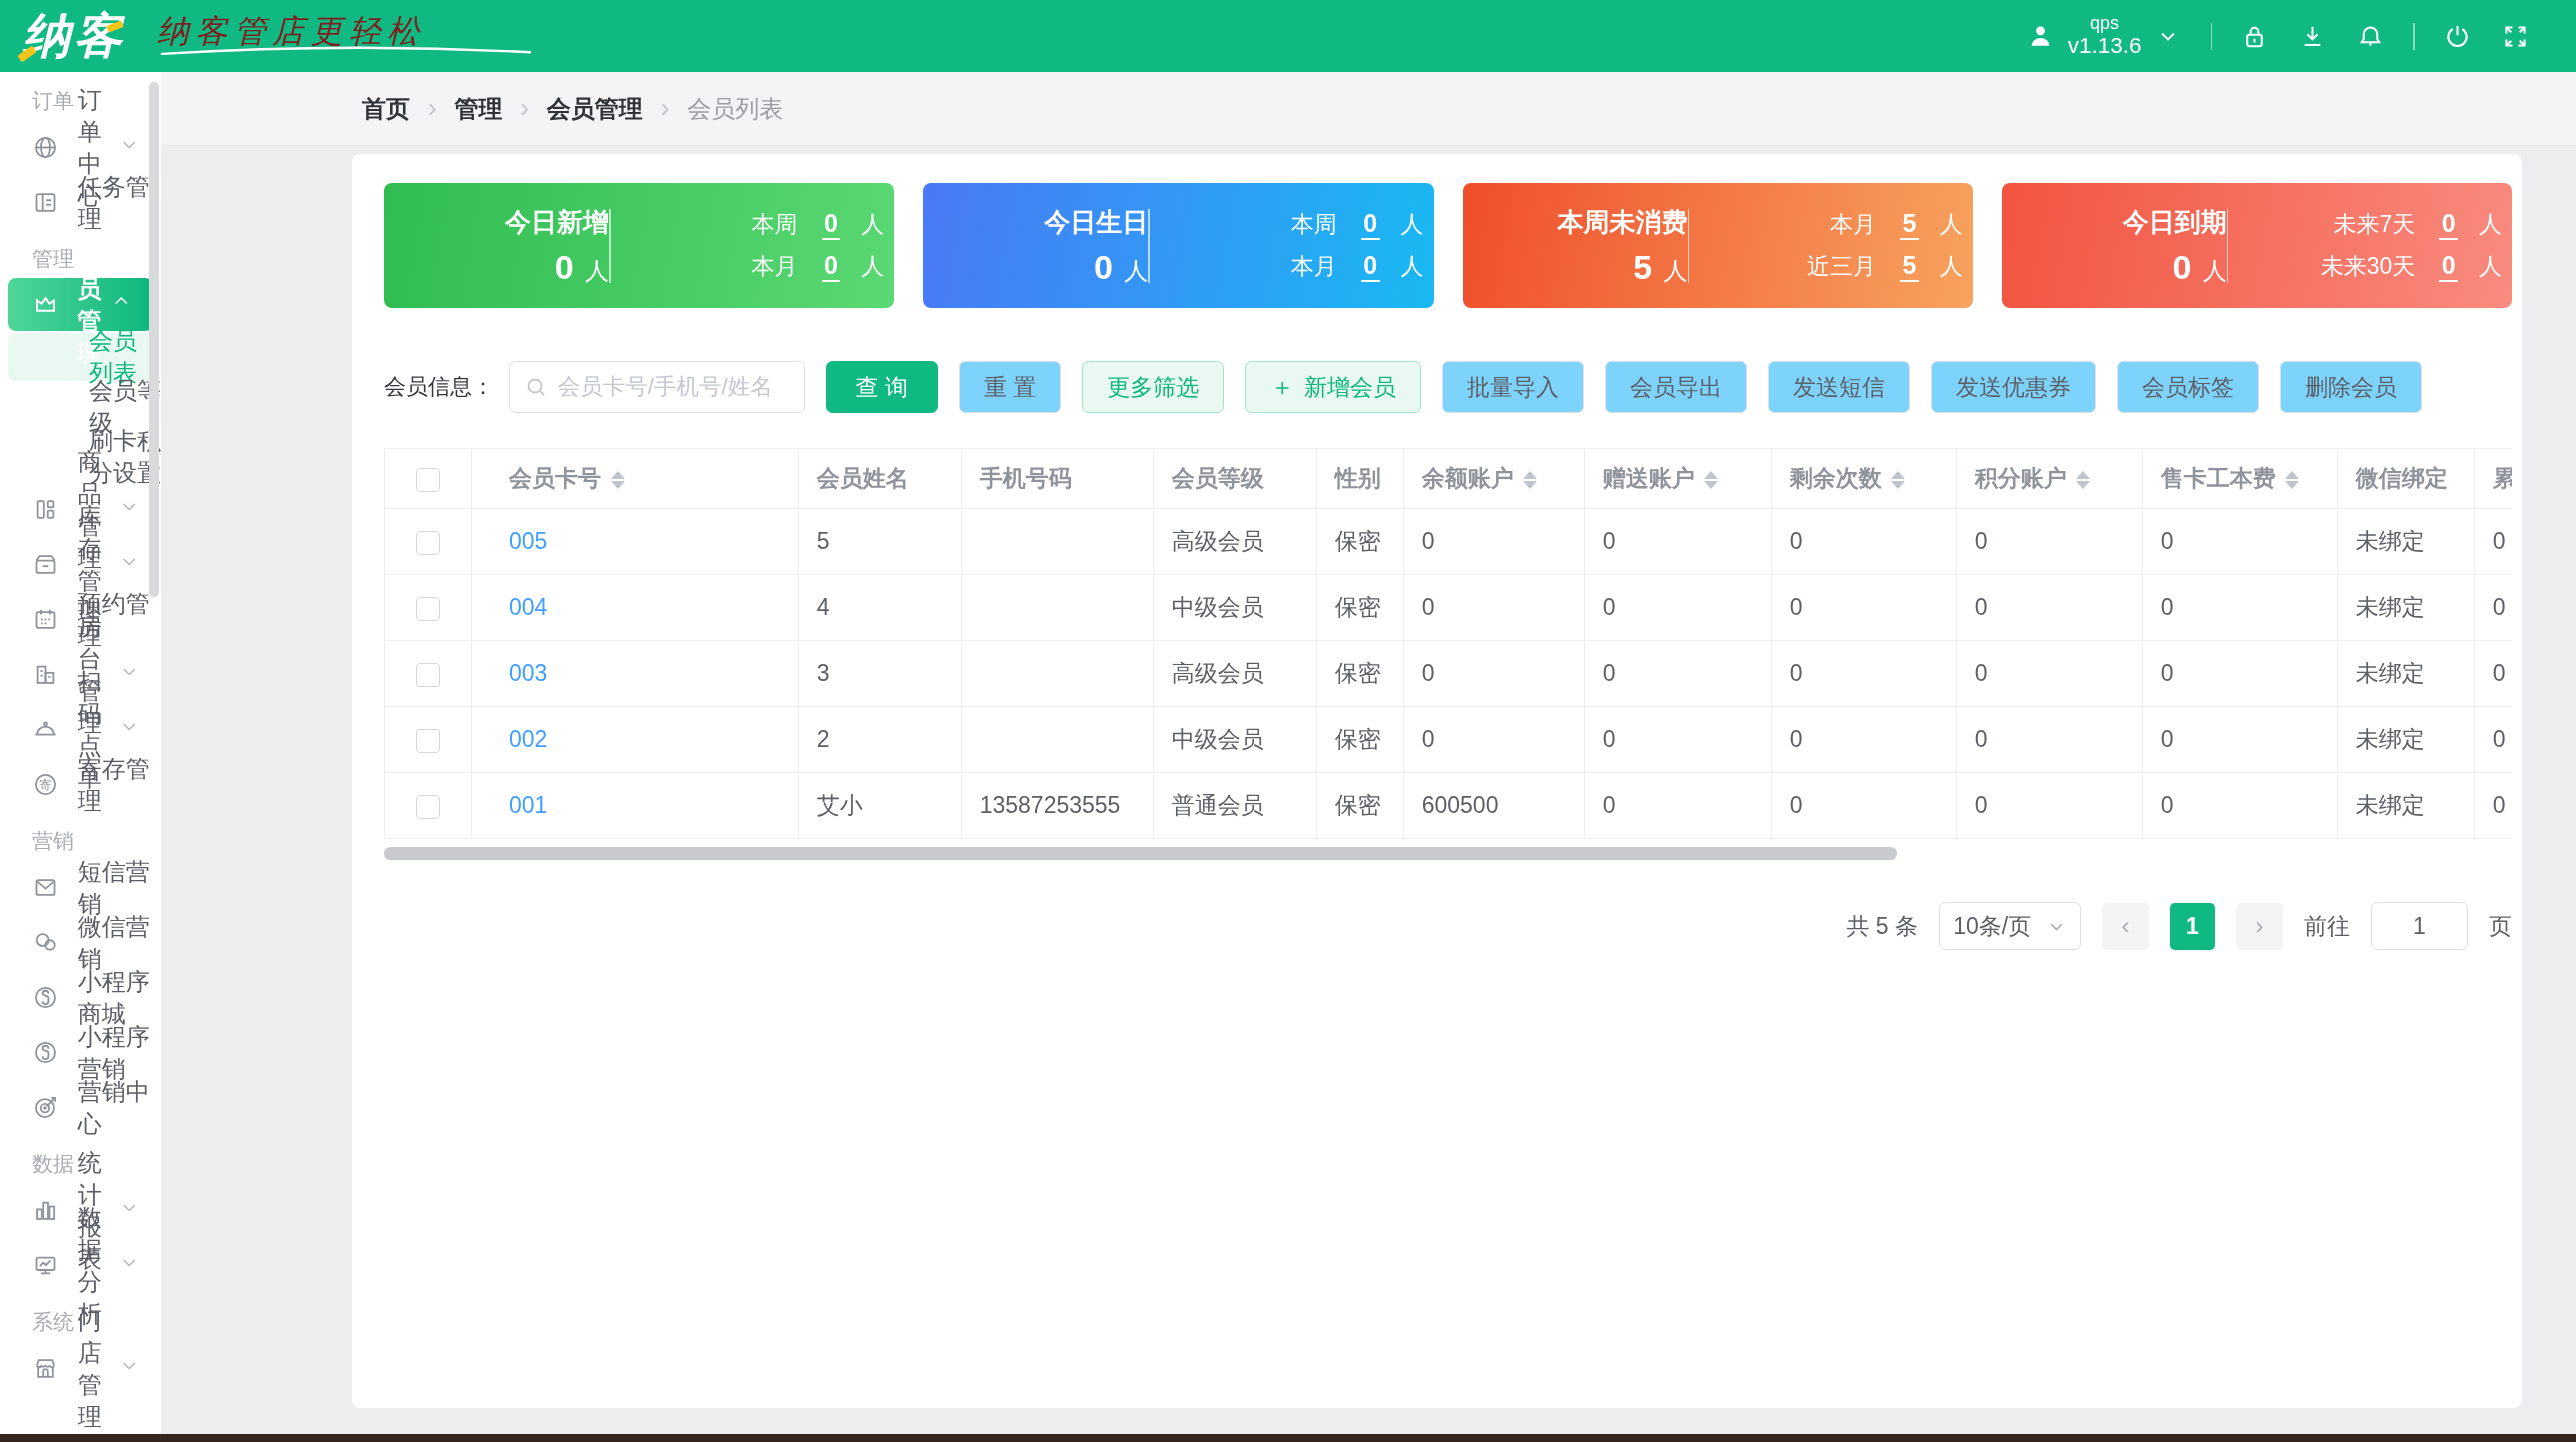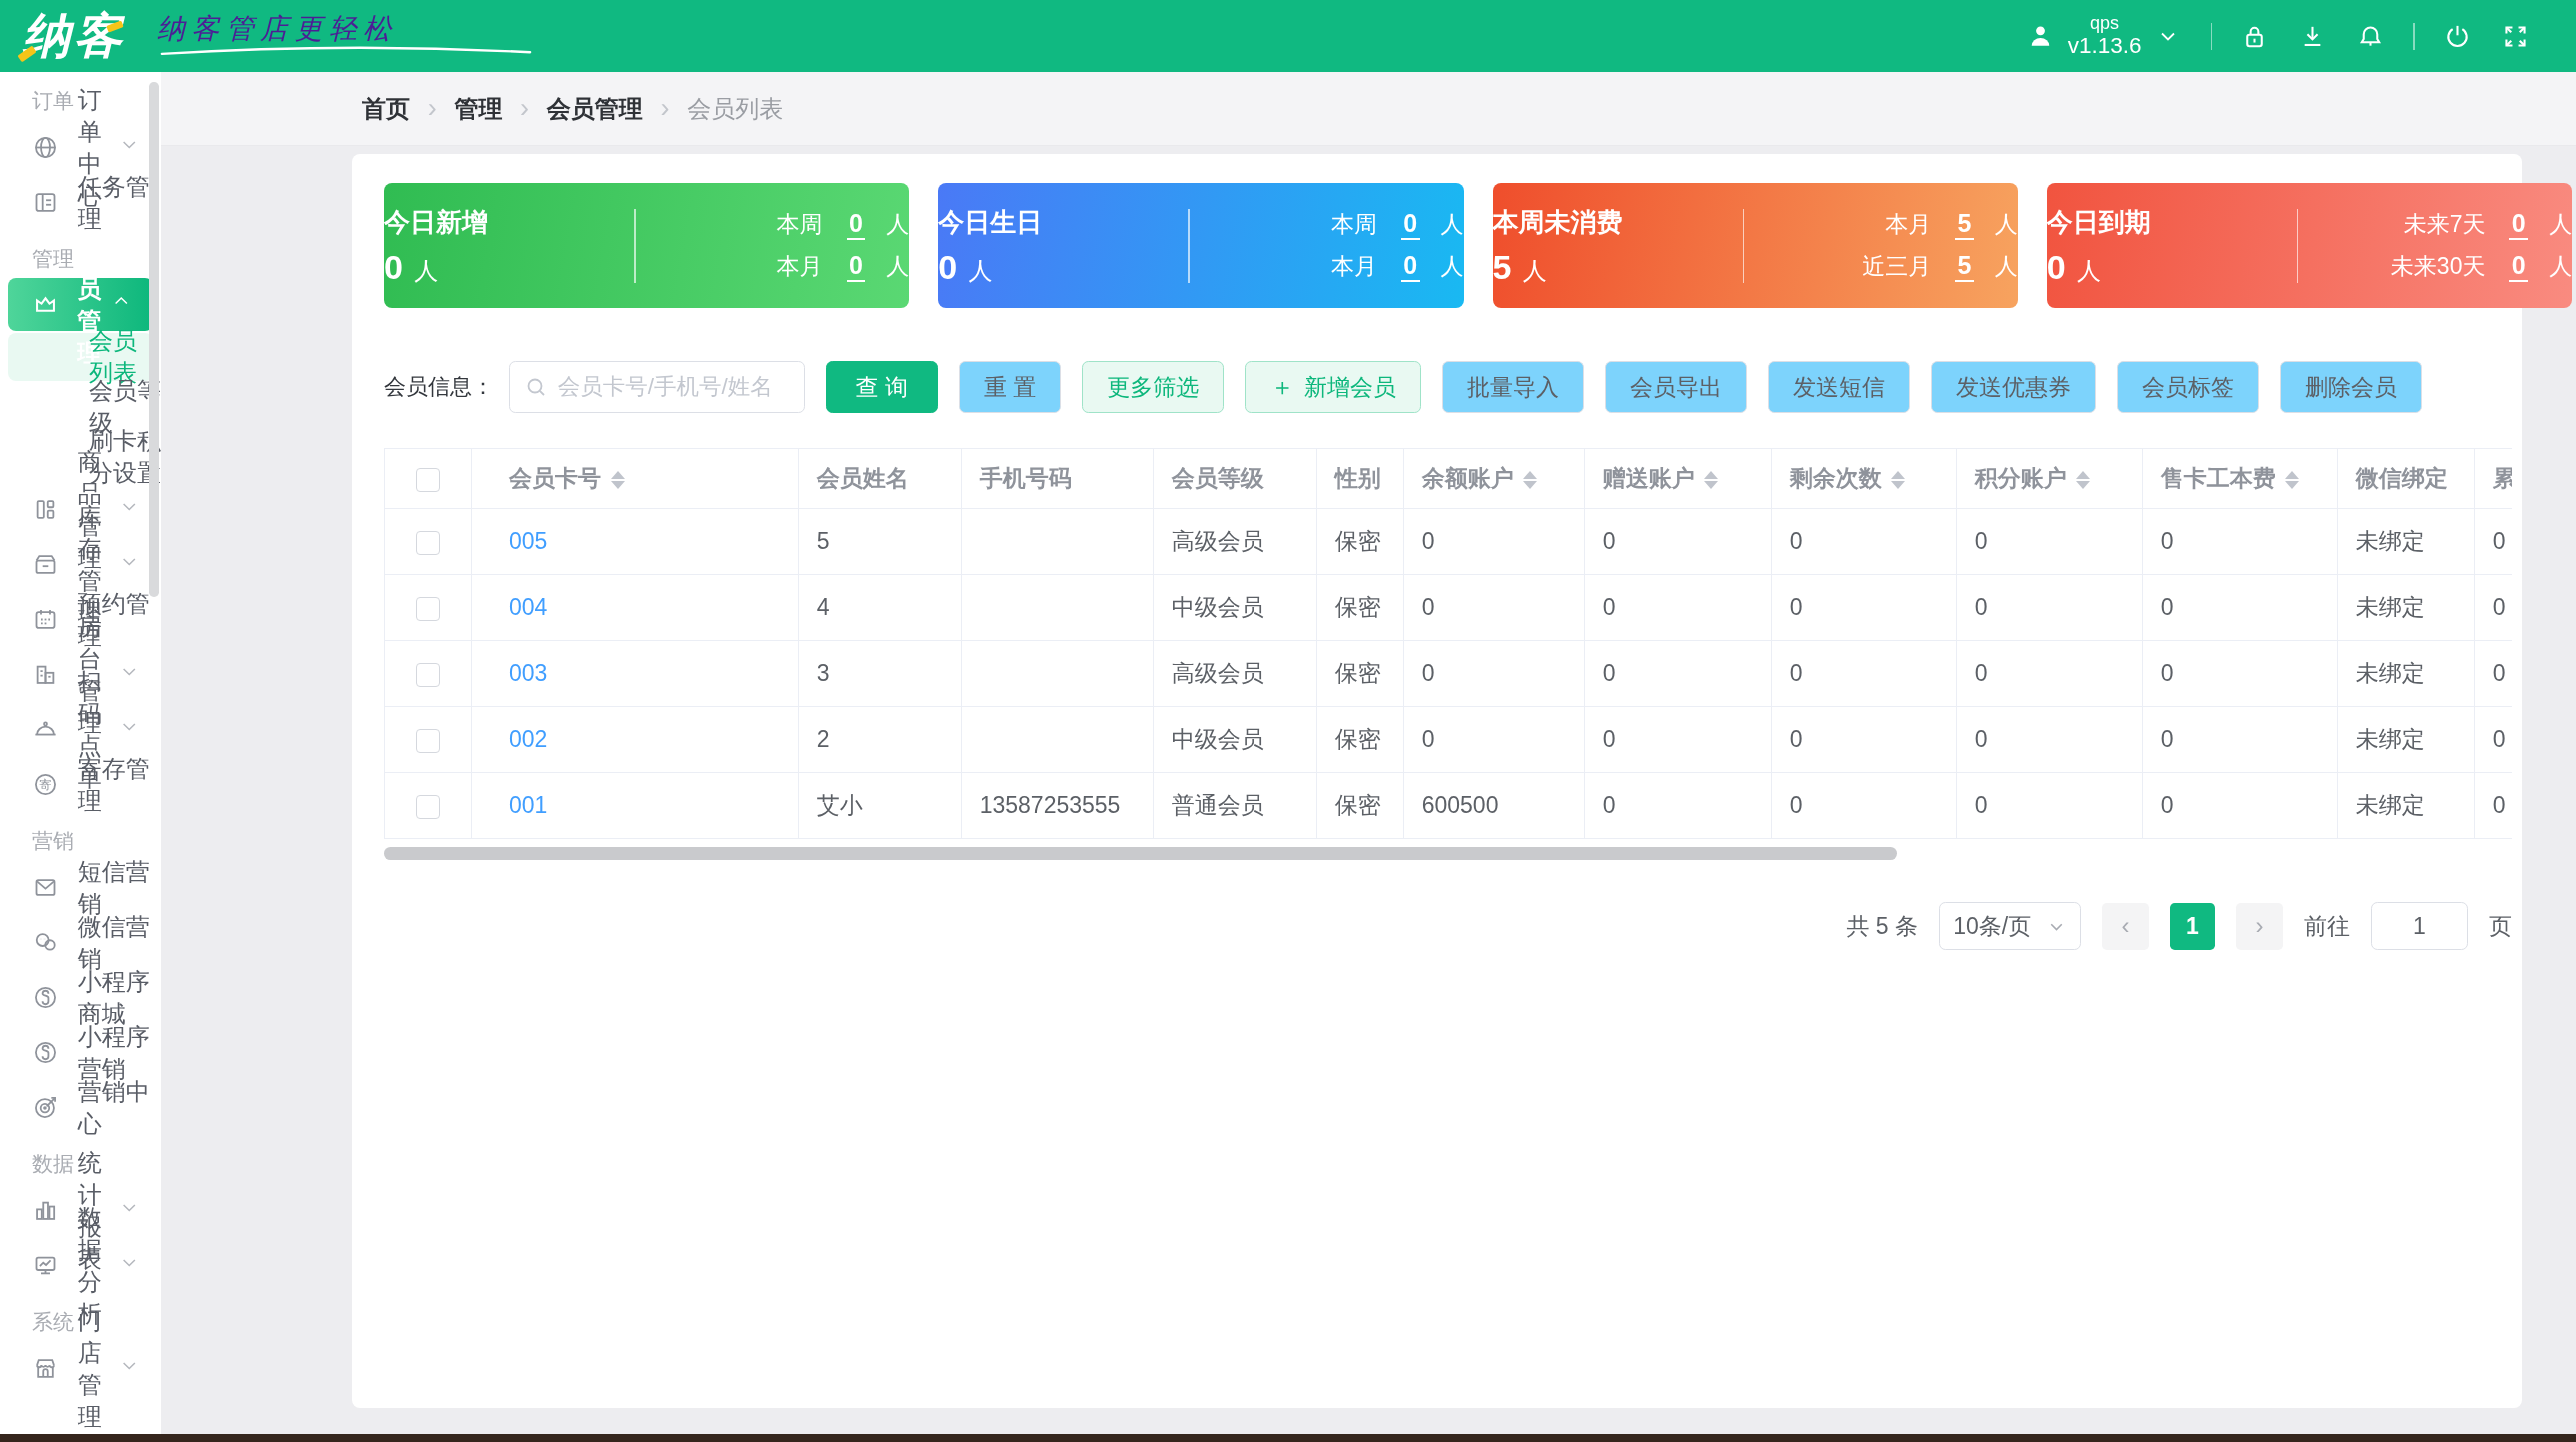--- a/index.html
+++ b/index.html
@@ -9,21 +9,21 @@
   
   .topbar { position:fixed; top:0; left:0; width:2576px; height:72px;
     background:#10b981; display:flex; align-items:center; z-index:40; }
   .logo-wrap { display:flex; align-items:flex-start; padding-left:22.5px; }
   .logo-main { position:relative; color:#fff; font-size:48px; font-weight:900;
     font-style:italic; letter-spacing:3.2px; line-height:72px; }
   .logo-accent1 { position:absolute; left:-4.8px; bottom:14.5px; width:17.7px; height:8px;
     background:#f5c518; transform:rotate(-35deg); border-radius:1.6px; }
   .logo-accent2 { position:absolute; right:1.6px; top:22.5px; width:16px; height:7.2px;
     background:#f5c518; transform:rotate(-20deg); border-radius:1.6px; }
-  .logo-slogan { margin-left:32px; margin-top:9.7px; color:#4c1d95; font-size:28px;
+  .logo-slogan { margin-left:32px; margin-top:9.7px; color:#7f1d1d; font-size:32px;
     font-style:italic; letter-spacing:6.4px; position:relative;text-align:right; }
   .logo-slogan svg { position:absolute; left:0; top:31px; }
   .topbar-right { margin-left:auto; display:flex; align-items:center; gap:27px;
     padding-right:45px; color:#fff; }
   .user-block { display:flex; align-items:center; gap:11.3px; }
   .user-names { display:flex; flex-direction:column; align-items:center; line-height:1.15; }
   .user-names .uname { font-size:18px; }
   .user-names .uver { font-size:22.5px; }
   .tb-divider { width:1.6px; height:27px; background:rgba(255,255,255,.5); }
   .tb-icon { width:31px; height:31px; display:flex; align-items:center; justify-content:center; cursor:pointer; }
@@ -55,21 +55,21 @@
   .bc-sep { color:#c3c6cc; font-size:27px; margin:0 17.7px; font-weight:normal; }
 
   .content-card { margin:8px 54px 0 191px; background:#fff; border-radius:8px;
     height:1254px; padding:29px 0 0 32px; position:relative; }
   .card-inner { width:2128px; }
 
   
   .stats { display:flex; gap:29px; }
   .stat-card { flex:1; height:125px; border-radius:8px; color:#fff;
     display:flex; align-items:center; }
-  .stat-left { width:250px; display:flex; flex-direction:column; align-items:flex-start; gap:8px; }
+  .stat-left { width:225px; display:flex; flex-direction:column; align-items:flex-end; gap:8px; }
   .stat-title { font-size:26px; font-weight:bold; }
   .stat-count { font-size:24px; }
   .stat-count b { font-size:34px; margin-right:11.3px; }
   .stat-div { width:1.6px; height:74px; background:rgba(255,255,255,.65); }
   .stat-right { margin-left:52px; display:flex; flex-direction:column; gap:11.3px; }
   .stat-row { display:flex; align-items:center; font-size:23px; }
   .stat-row .sr-label { min-width:135px; text-align:right; }
   .stat-row .sr-val { margin-left:24px; font-size:25px; font-weight:bold;
     border-bottom:2.4px solid #fff; padding:0 2.4px; cursor:pointer; }
   .stat-row .sr-unit { margin-left:21px; }

